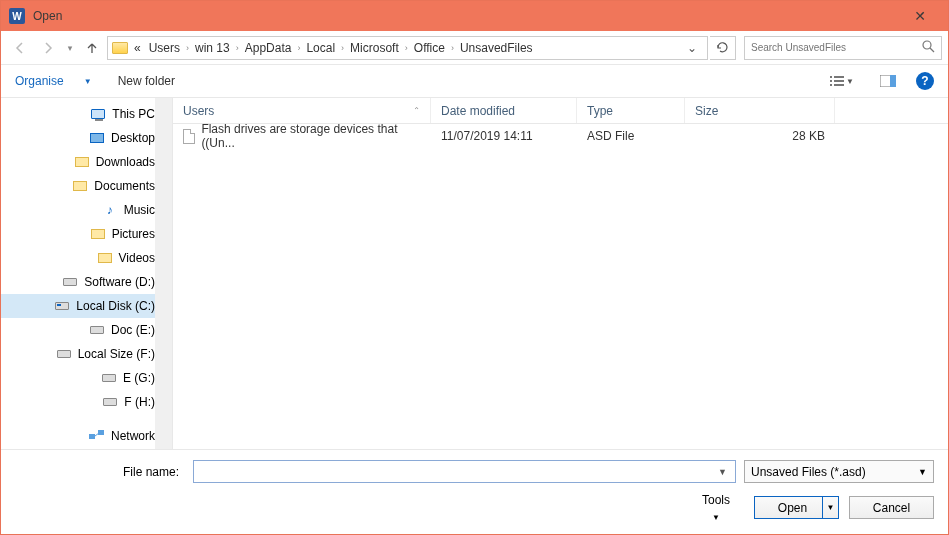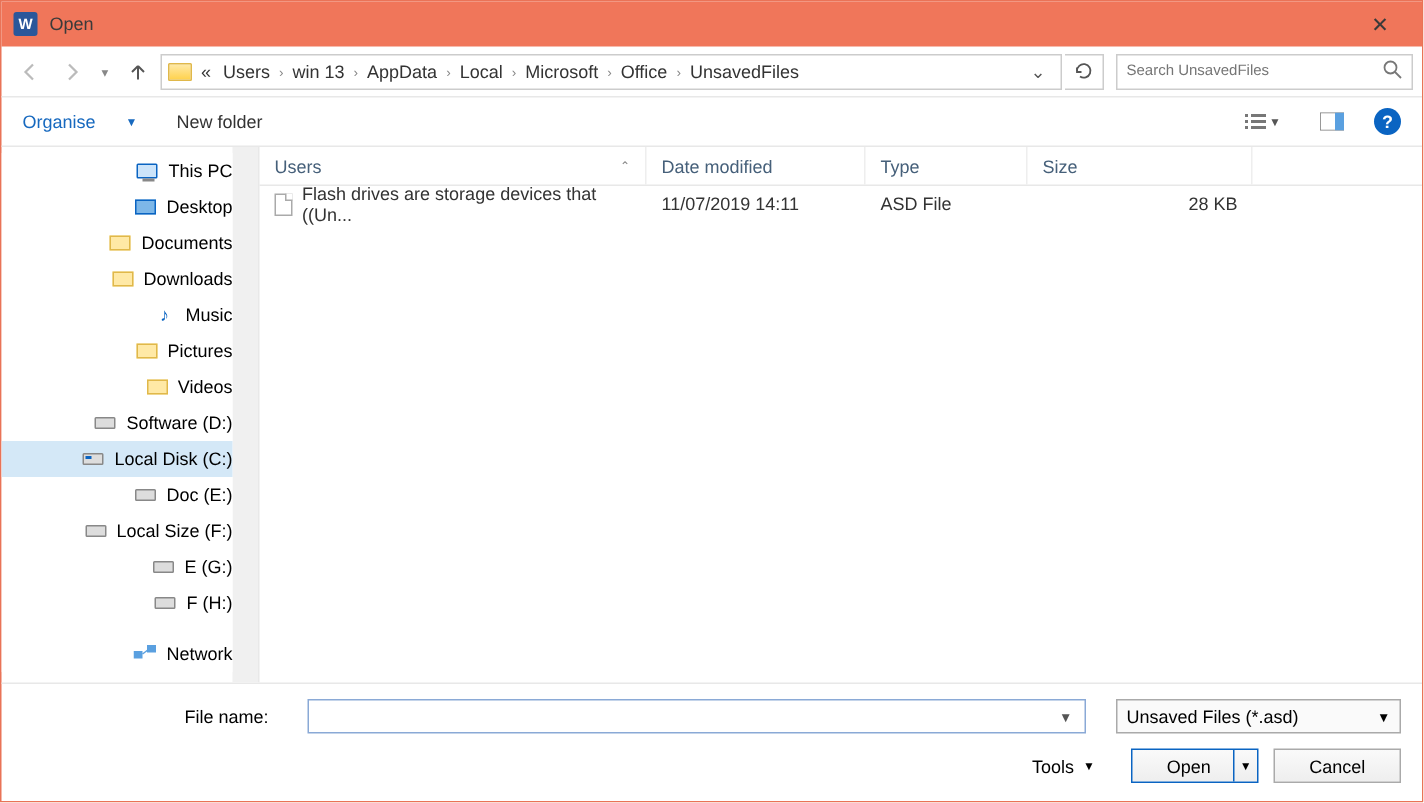--- a/index.html
+++ b/index.html
@@ -53,29 +53,29 @@
 .col-type { width: 108px; }
 .col-size { width: 150px; }
 .sort-arrow { font-size: 8px; color: #888; margin-left: auto; }
 .filerow { display: flex; height: 24px; align-items: center; font-size: 12px; color: #333; cursor: pointer; }
 .filerow > div { padding: 0 10px; }
 .filerow .col-name { display: flex; align-items: center; gap: 6px; }
 .file-ico { width: 13px; height: 15px; border: 1px solid #aaa; background: #fff; position: relative; }
 .file-ico::before { content: ''; position: absolute; right: -1px; top: -1px; width: 4px; height: 4px; background: #fff; border-left: 1px solid #aaa; border-bottom: 1px solid #aaa; }
 .filerow .col-size { text-align: right; justify-content: flex-end; display: flex; }
 .footer { border-top: 1px solid #e8e8e8; padding: 10px 14px 12px; display: flex; flex-direction: column; gap: 10px; }
-.fn-row { display: flex; align-items: center; gap: 20px; }
+.fn-row { display: flex; align-items: center; gap: 8px; }
 .fn-label { width: 170px; text-align: right; padding-right: 6px; }
 .fn-combo { flex: 1; height: 23px; border: 1px solid #8aa9d6; display: flex; align-items: center; padding: 0 4px; }
 .fn-combo input { border: none; outline: none; flex: 1; font-size: 12px; font-family: inherit; }
 .fn-combo .dd { padding: 0 4px; color: #555; cursor: pointer; font-size: 9px; }
 .filter { width: 190px; height: 23px; border: 1px solid #aaa; display: flex; align-items: center; padding: 0 6px; cursor: pointer; background: #fafafa; }
 .filter .dd { margin-left: auto; font-size: 9px; }
 .btn-row { display: flex; align-items: center; gap: 10px; justify-content: flex-end; }
-.tools { margin-right: 14px; display: flex; align-items: center; gap: 6px; cursor: pointer; }
+.tools { margin-right: 14px; display: flex; align-items: center; gap: 6px; cursor: pointer; flex-direction: column; }
 .btn { width: 85px; height: 23px; border: 1px solid #aaa; background: linear-gradient(#fafafa,#eee); display: flex; align-items: center; justify-content: center; cursor: pointer; font-family: inherit; font-size: 12px; }
 .btn.primary { border: 1px solid #0a64c2; position: relative; }
 .btn.primary .split { position: absolute; right: 0; top: 0; bottom: 0; width: 16px; border-left: 1px solid #0a64c2; display: flex; align-items: center; justify-content: center; font-size: 8px; }
 .btn.primary .lbl { margin-right: 8px; }
 .scroll-thumb { position: absolute; right: 2px; top: 2px; width: 13px; height: 56px; background: #cdcdcd; border-radius: 0; }
 </style>
 </head>
 <body>
 
 <div class="window">
@@ -181,27 +181,27 @@
             <div class="tree-item child">
               <span class="ico ">
                 <span class="ico-desktop"></span>
               </span>
               <span>Desktop</span>
             </div>
             <div class="tree-item child">
               <span class="ico ">
                 <span class="ico-folder"></span>
               </span>
+              <span>Downloads</span>
+            </div>
+            <div class="tree-item child">
+              <span class="ico ">
+                <span class="ico-folder"></span>
+              </span>
               <span>Documents</span>
-            </div>
-            <div class="tree-item child">
-              <span class="ico ">
-                <span class="ico-folder"></span>
-              </span>
-              <span>Downloads</span>
             </div>
             <div class="tree-item child">
               <span class="ico ico-music">♪</span>
               <span>Music</span>
             </div>
             <div class="tree-item child">
               <span class="ico ">
                 <span class="ico-folder"></span>
               </span>
               <span>Pictures</span>

